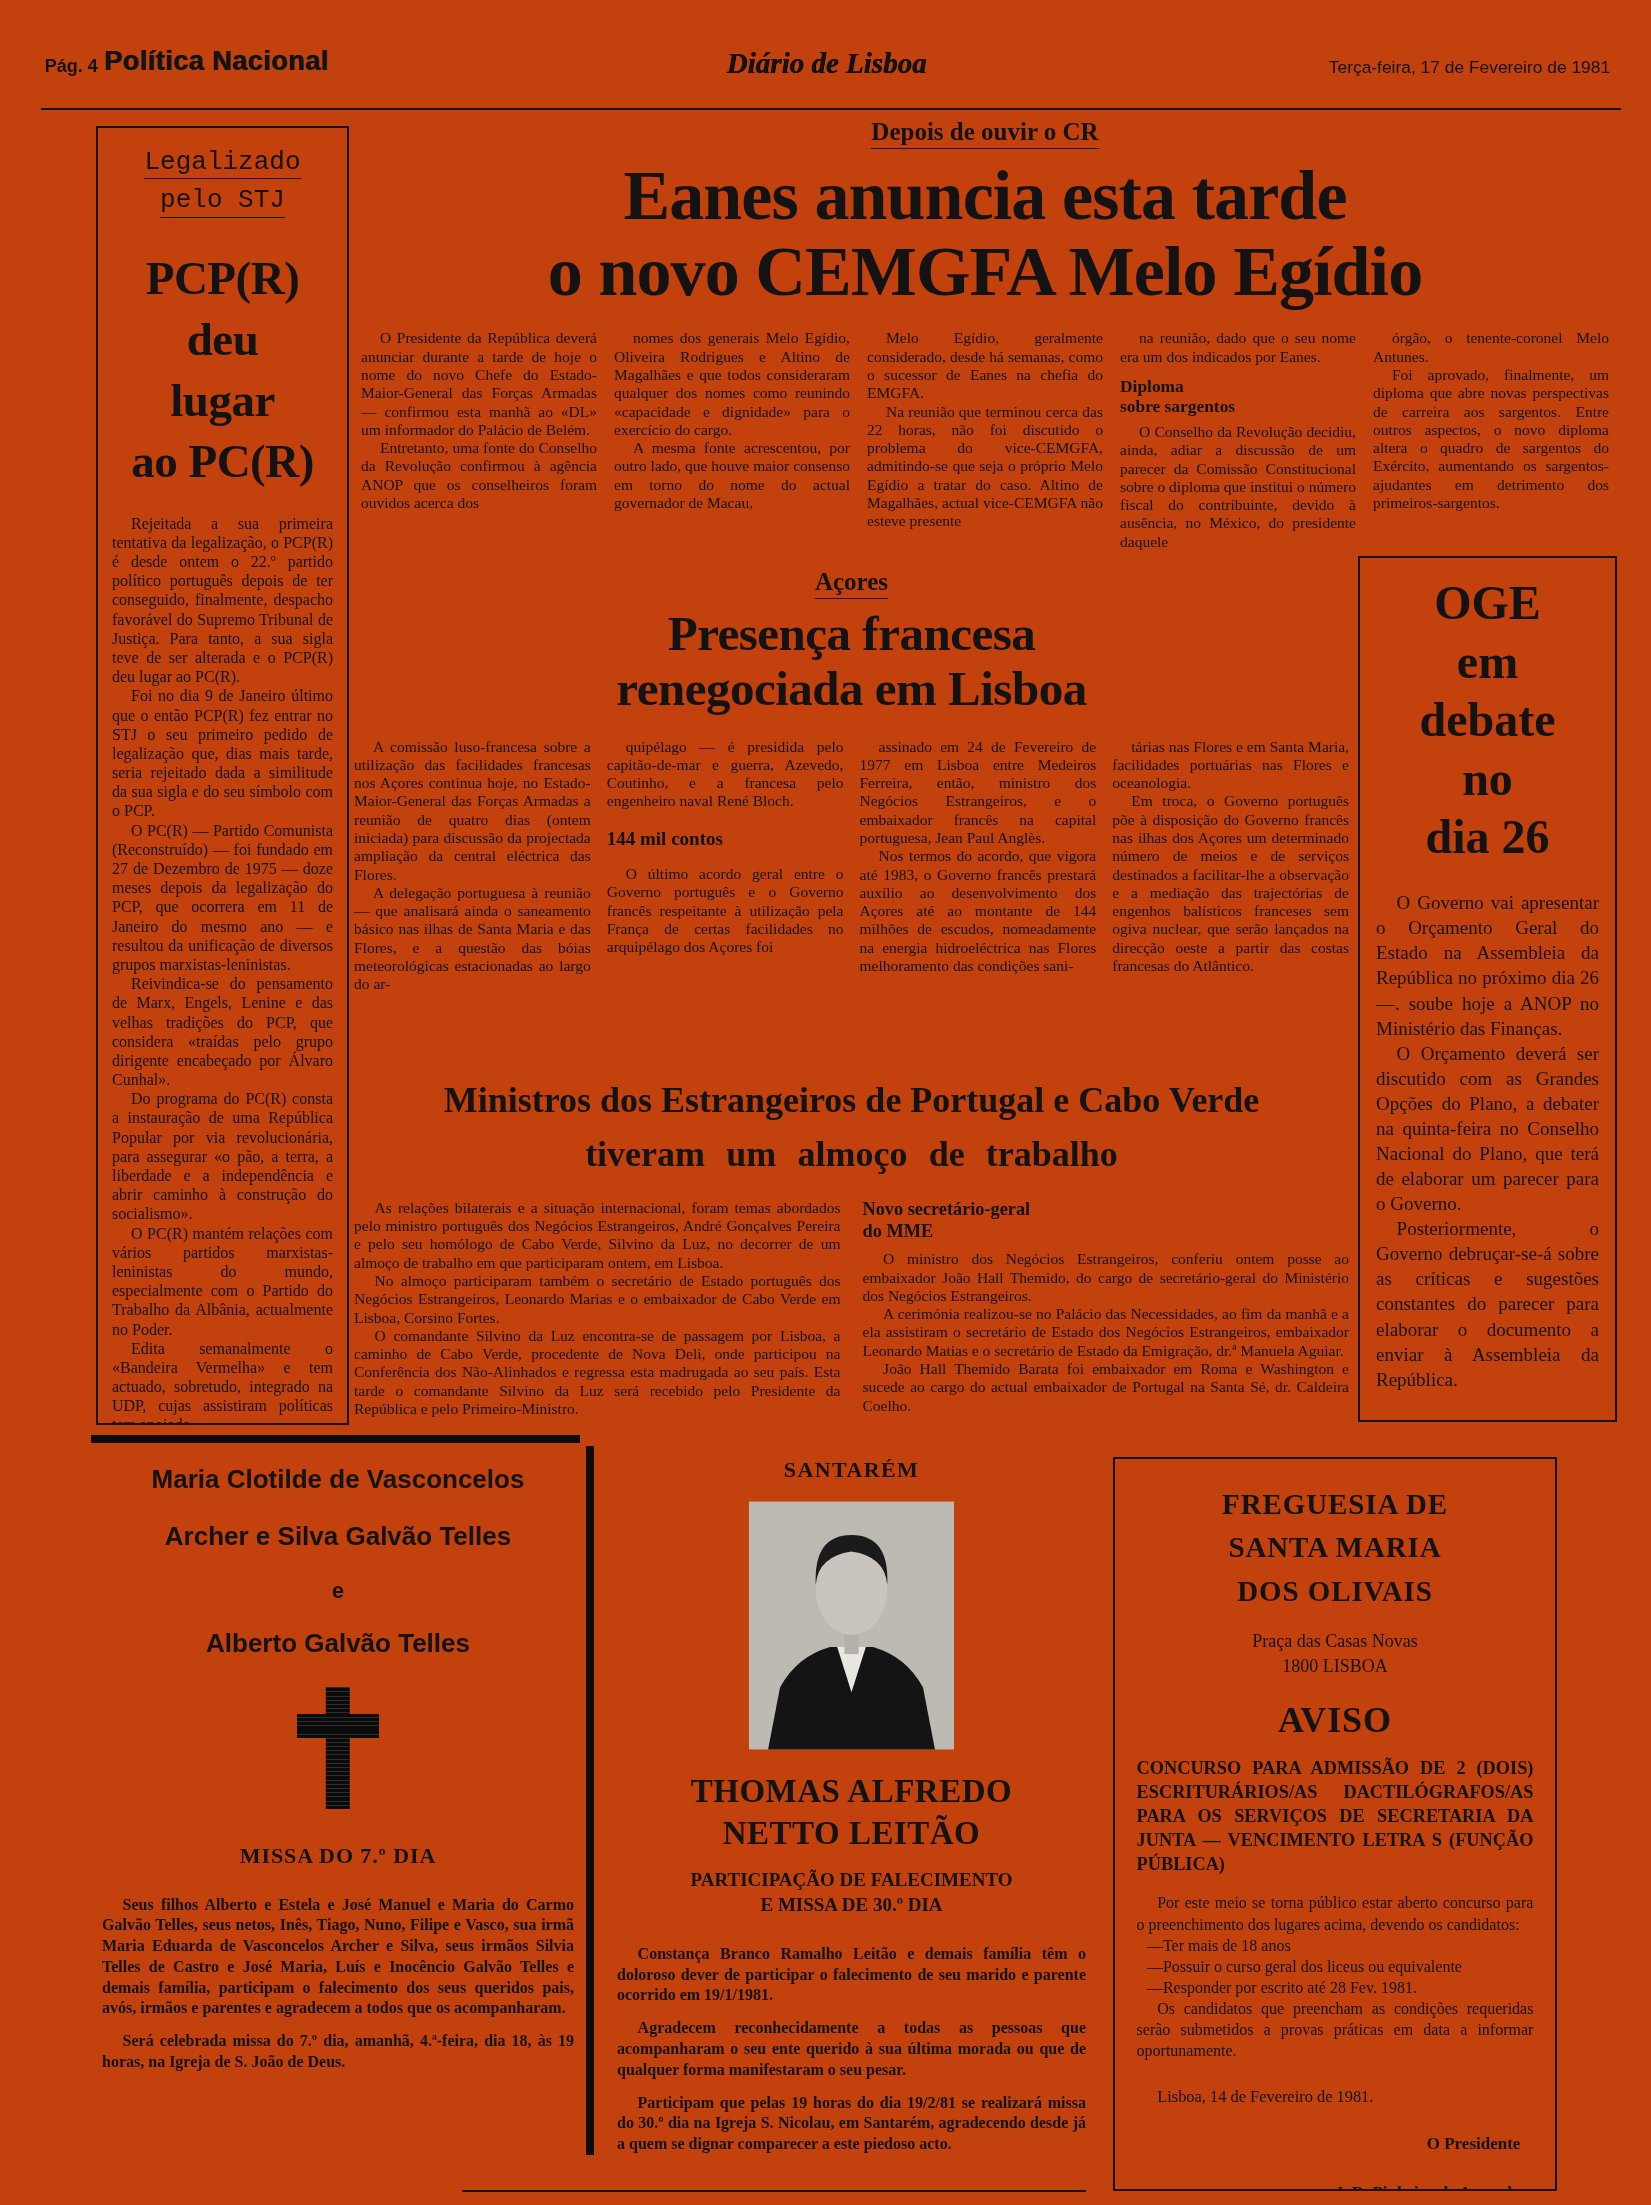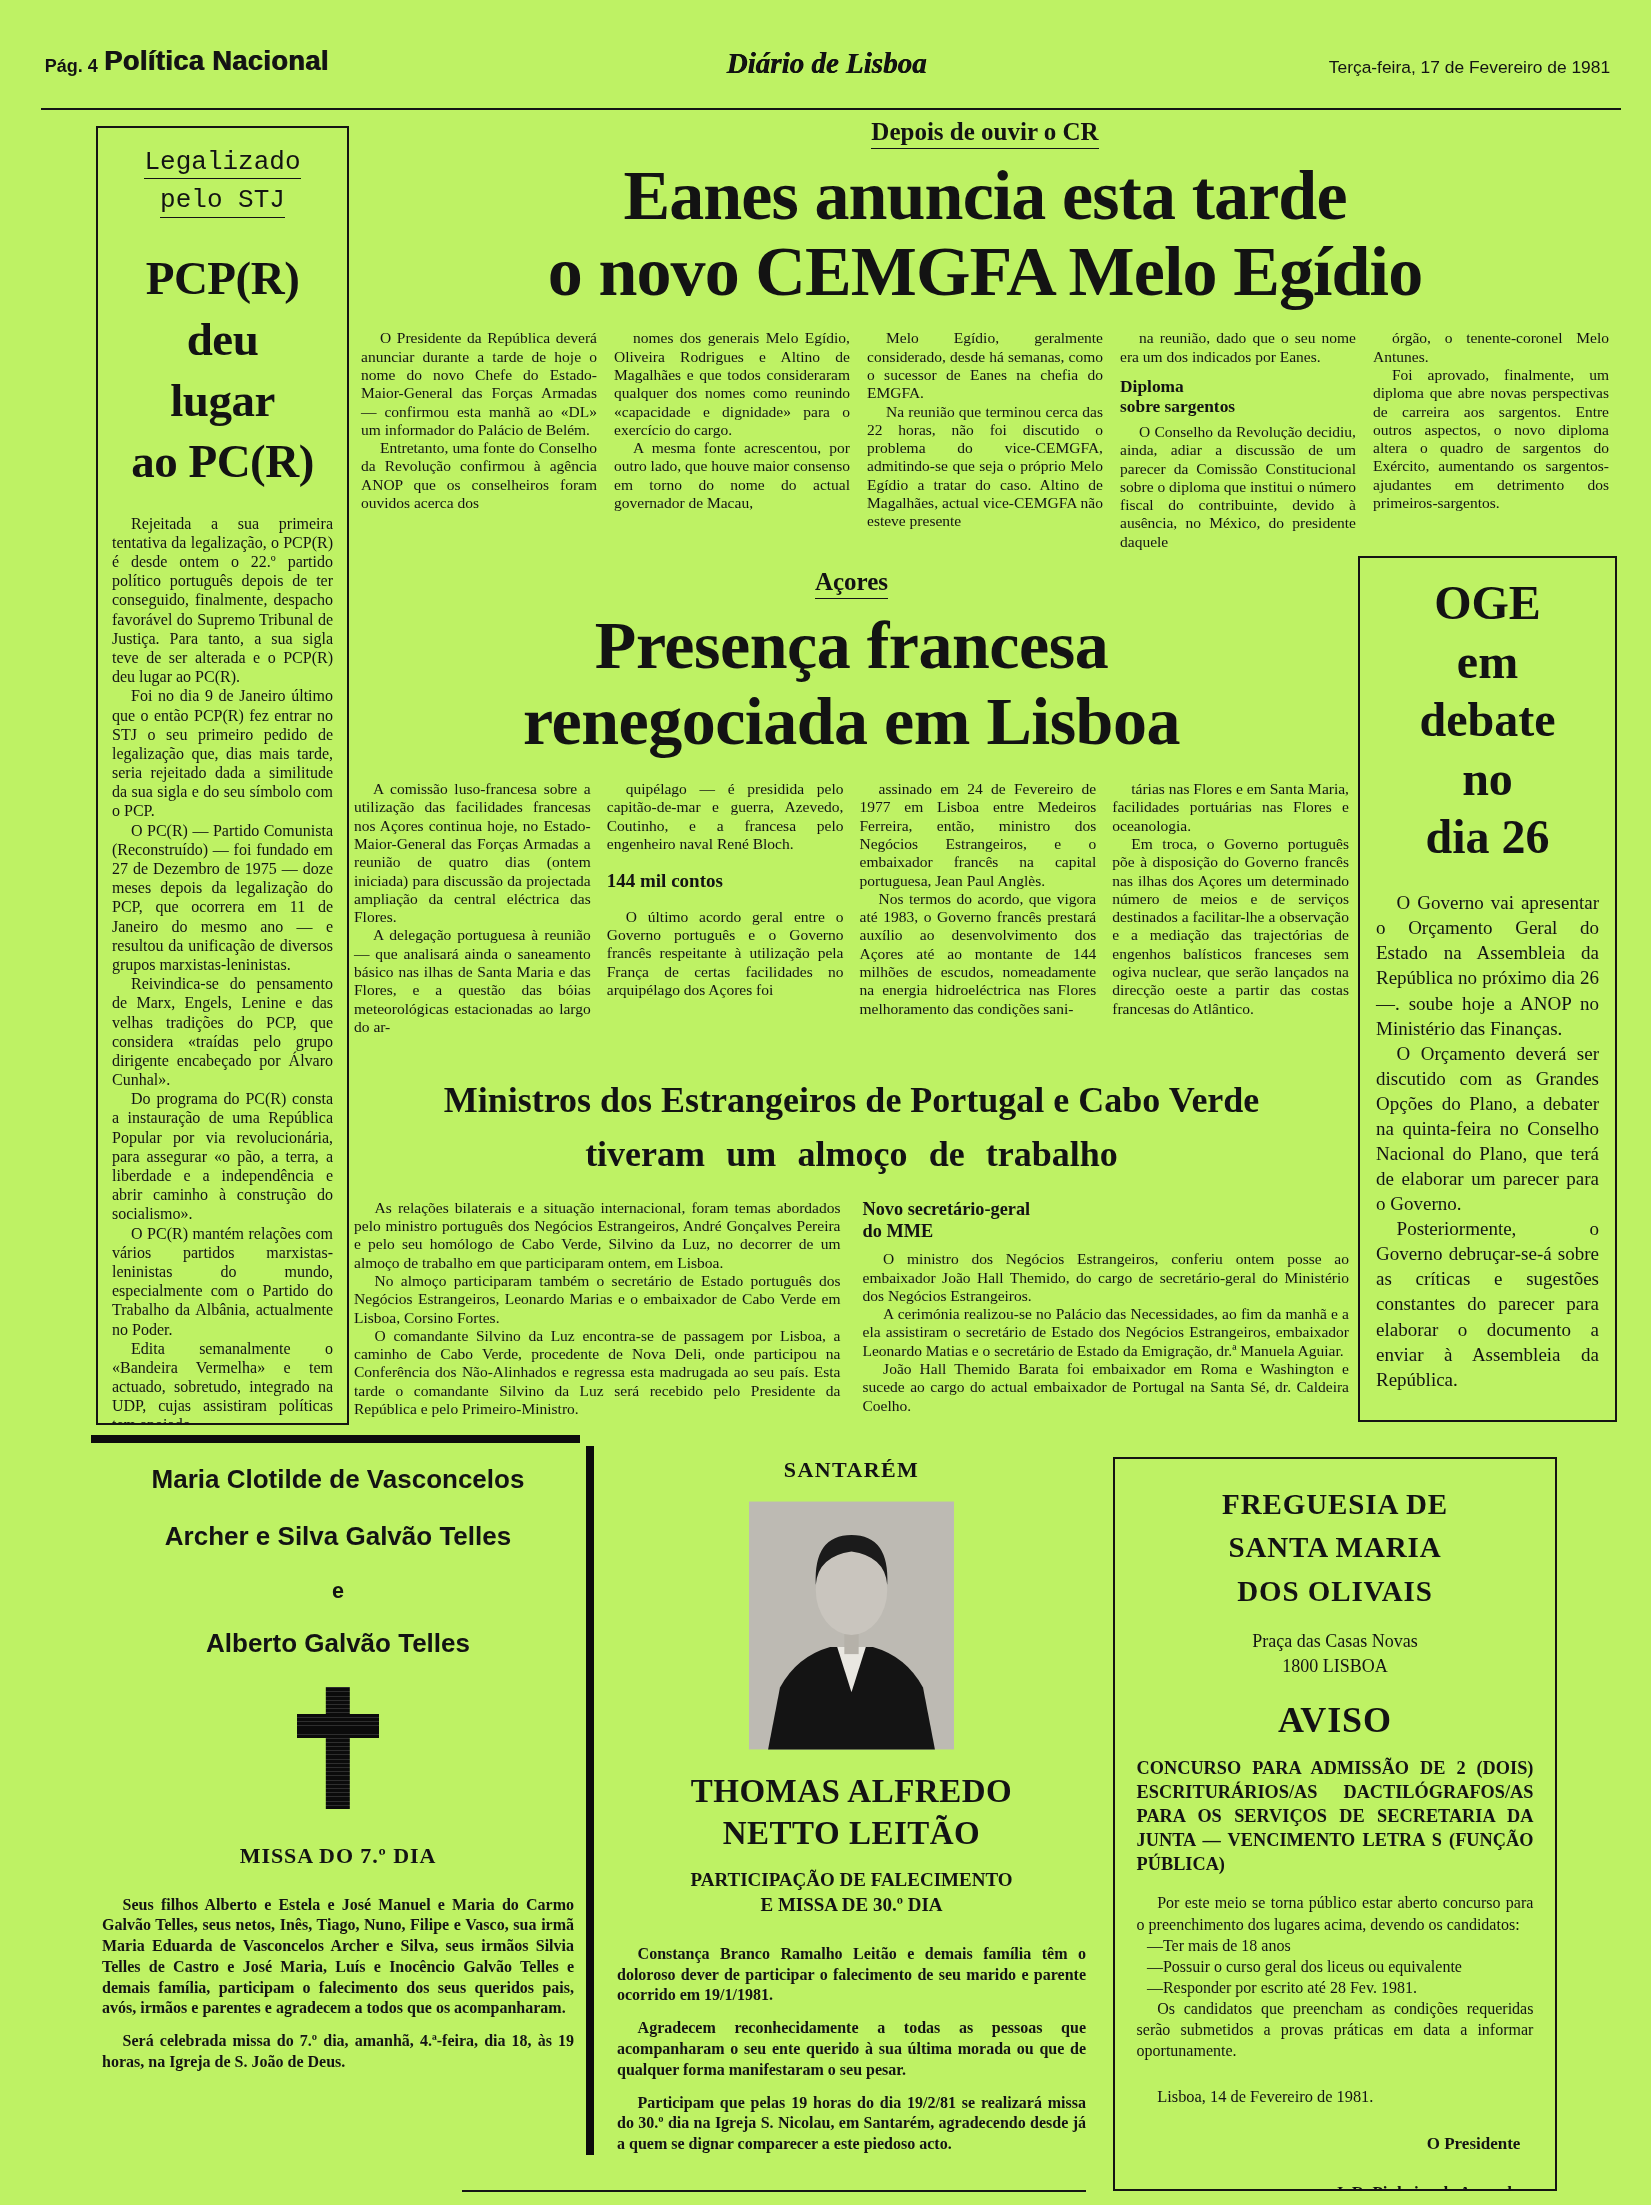--- a/index.html
+++ b/index.html
@@ -1,17 +1,17 @@
 <!DOCTYPE html>
 <html style="font-size:7.5px"><head>
 <meta charset="utf-8">
 <style>
   * { margin:0; padding:0; box-sizing:border-box; }
   html,body { background:#777; }
-  .page { position:relative; width:1652px; height:2205px; background:#bef264; color:#131313;
+  .page { position:relative; width:1652px; height:2205px; background:#c2410c; color:#131313;
           font-family:"Liberation Serif", serif; overflow:hidden; }
   .abs { position:absolute; }
   .rule { background:#151515; }
 
   
   .hdr-pg   { position:absolute; left:2.8px;  top:13px; font-size:18px; font-weight:bold; font-family:"Liberation Sans",sans-serif; }
   .hdr-sec  { position:absolute; left:62px; top:2.8px; font-size:27px; font-weight:bold; font-family:"Liberation Sans",sans-serif; letter-spacing:0.5px; text-shadow:0.9px 0 0 #222; }
   .hdr-mast { position:absolute; left:50%; transform:translateX(-50%); top:3.8px; font-size:29px; font-weight:bold; font-style:italic; text-shadow:0.5px 0 0 #000; }
   .hdr-date { position:absolute; right:0.9px; top:14px; font-size:17.4px; font-family:"Liberation Sans",sans-serif; }
 
@@ -27,21 +27,21 @@
   .box { border:2.3px solid #141414; overflow:hidden; }
 
   
   .lb-kick { margin-top:20px; text-align:center; font-size:26px; line-height:1.1;font-family:Liberation Mono, monospace; }
   .lb-kick div { display:inline-block; border-bottom:1.9px solid #141414; padding-bottom:1.9px; margin-bottom:6.6px; }
   .lb-head { margin:23.5px 0 21.6px; text-align:center; font-size:47px; line-height:1.3; font-weight:bold; letter-spacing:-0.5px; }
   .lb-body { padding:0 14px; font-size:16px; line-height:1.2; }
 
   
   .h-big { text-align:center; font-weight:bold; font-size:70px; line-height:1.08; letter-spacing:-0.9px; margin-top:9.4px; }
-  .h-mid { text-align:center; font-weight:bold; font-size:68px; line-height:1.12; letter-spacing:-0.5px; margin-top:8.4px; }
+  .h-mid { text-align:center; font-weight:bold; font-size:49px; line-height:1.12; letter-spacing:-0.5px; margin-top:8.4px; }
   .subhead { font-weight:bold; font-size:17.4px; line-height:1.15; margin:10.3px 0 6.6px; text-align:left; text-indent:0; }
   .sh-contos { font-weight:bold; font-size:19px; margin:17px 0 15px; text-align:left; }
 
   
   .oge-head { text-align:center; font-weight:bold; font-size:48px; line-height:1.22; margin-top:16px; }
   .oge-body { padding:0 16px; margin-top:23.5px; font-size:19px; line-height:1.32; text-align:justify; }
   .oge-body p { text-indent:20.6px; }
 
   
   .min-head { text-align:center; font-weight:bold; font-size:36px; line-height:1.2; }

